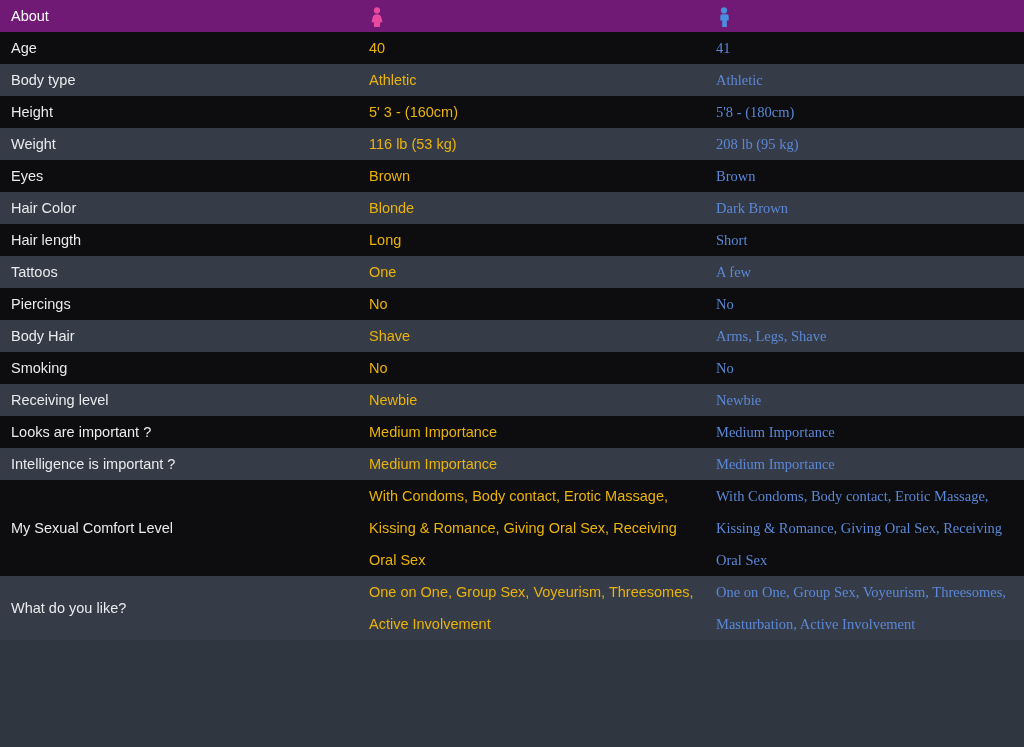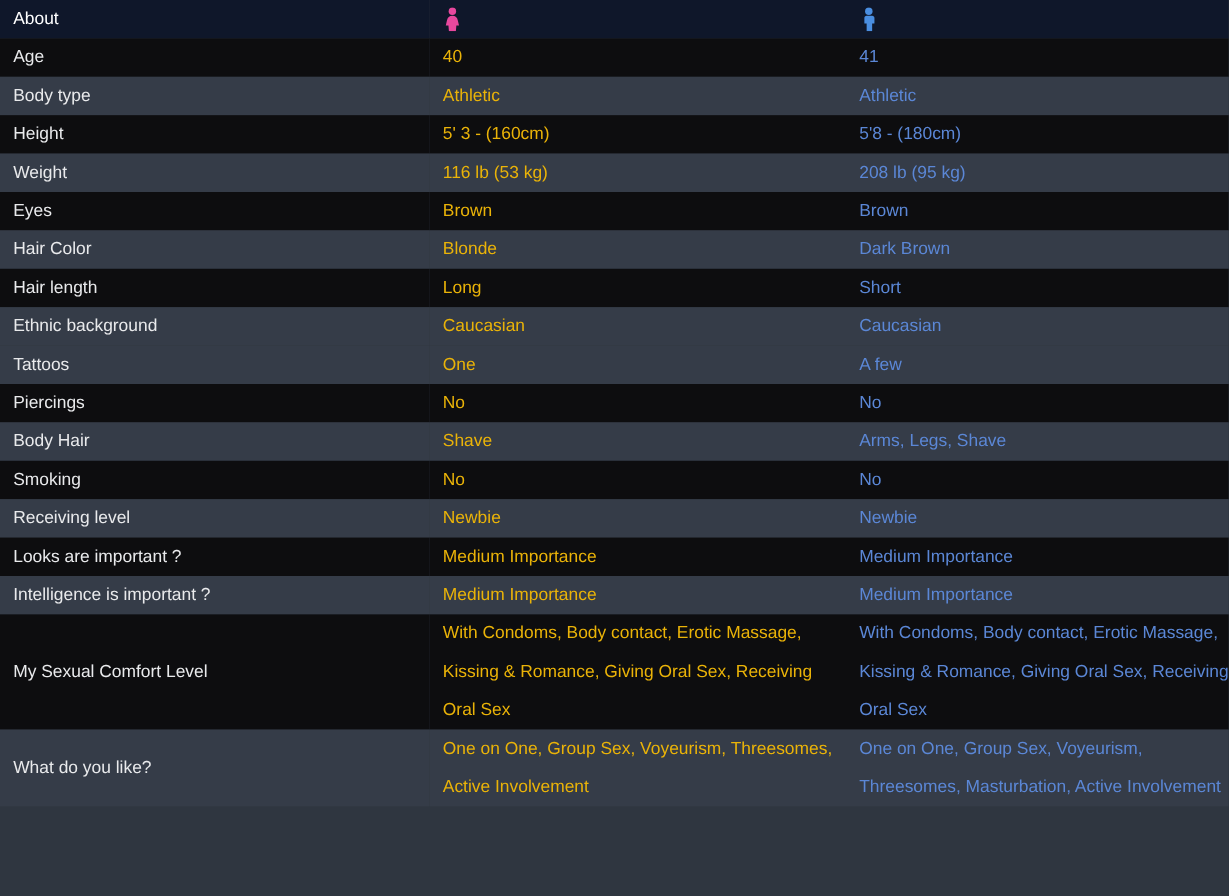--- a/index.html
+++ b/index.html
@@ -31,32 +31,32 @@
     font-weight: normal;
     line-height: 32px;
     height: 32px;
     box-sizing: border-box;
     border: 0;
   }
 
   tr.row-dark  td, tr.row-dark  th { background: #0d0d0f; }
   tr.row-light td, tr.row-light th { background: #353c48; }
 
-  tr.header-row th { background: #0f172a; }
+  tr.header-row th { background: #701a75; }
 
   .label-cell {
     color: #e9eaec;
   }
   .header-title {
     color: #ffffff;
     font-weight: bold;
     font-size: 14.5px;
   }
   .val-female { color: #eab308; }
-  .val-male   { color: #5b87d6; }
+  .val-male   { color: #5b87d6; font-family: Liberation Serif, serif; }
 
   
   tr.multiline td {
     line-height: 32px;
     padding-top: 2px;
     padding-bottom: 2px;
   }
   tr.multiline td.value-cell {
     padding-right: 14px;
   }
@@ -139,25 +139,20 @@
       <td class="value-cell val-female">Blonde</td>
       <td class="value-cell val-male">Dark Brown</td>
     </tr>
 
     <tr class="row-dark">
       <td class="label-cell">Hair length</td>
       <td class="value-cell val-female">Long</td>
       <td class="value-cell val-male">Short</td>
     </tr>
 
-    <tr class="row-light">
-      <td class="label-cell">Ethnic background</td>
-      <td class="value-cell val-female">Caucasian</td>
-      <td class="value-cell val-male">Caucasian</td>
-    </tr>
 
 
     <tr class="row-light">
       <td class="label-cell">Tattoos</td>
       <td class="value-cell val-female">One</td>
       <td class="value-cell val-male">A few</td>
     </tr>
 
     <tr class="row-dark">
       <td class="label-cell">Piercings</td>

